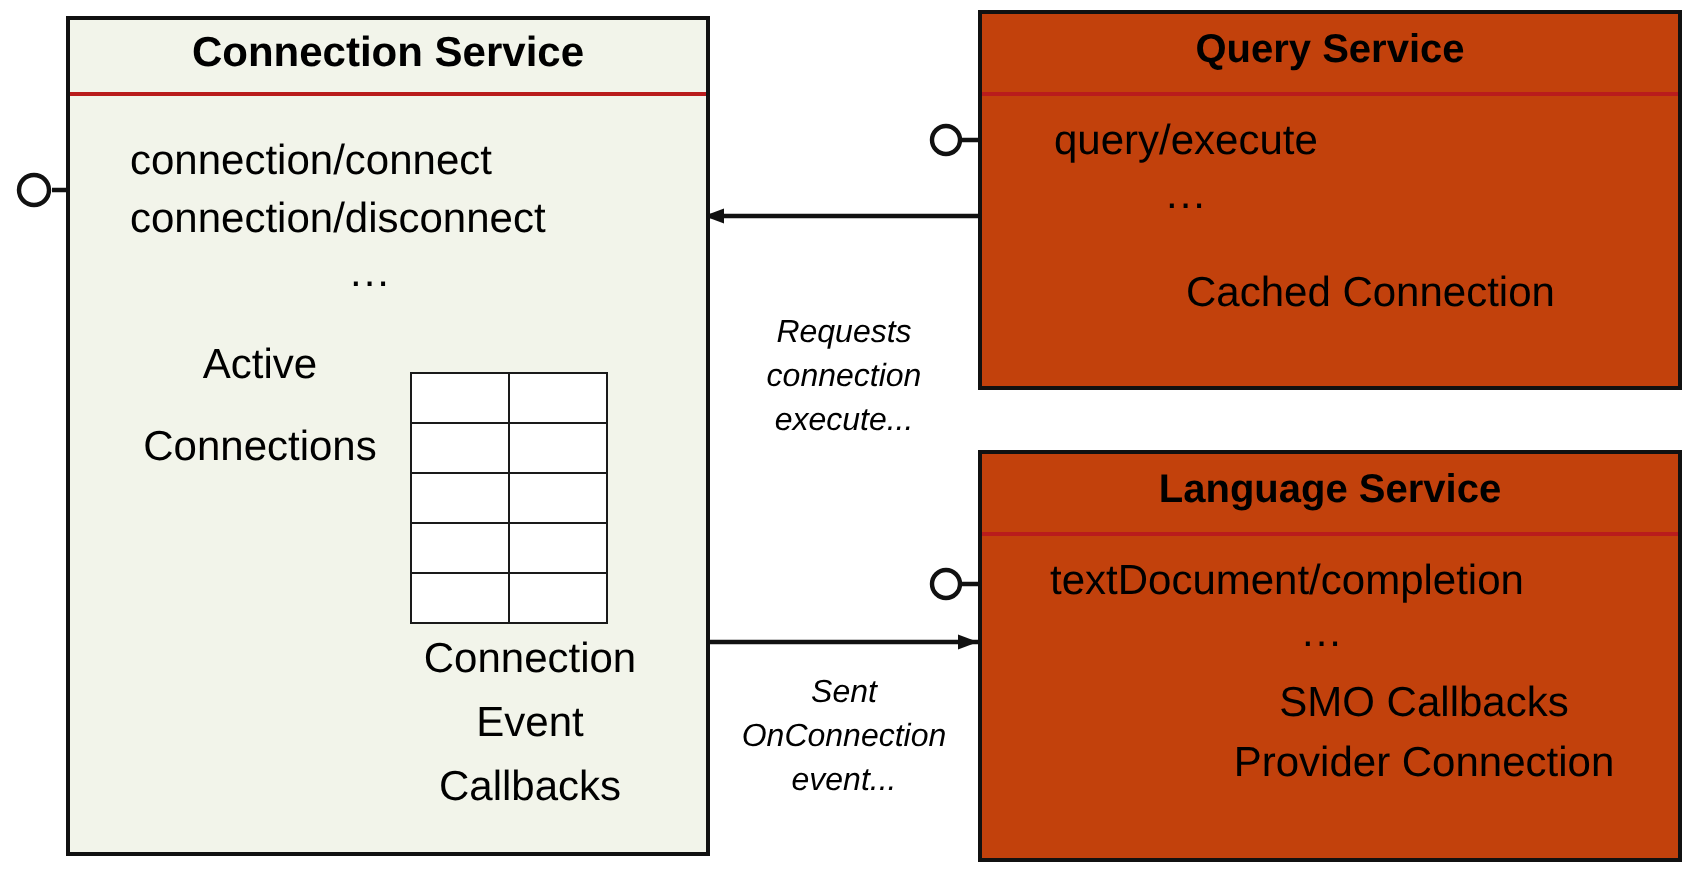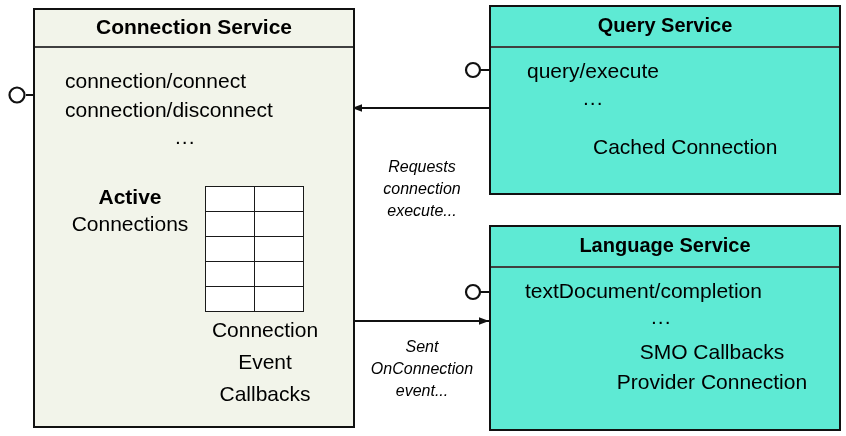--- a/index.html
+++ b/index.html
@@ -21,29 +21,29 @@
   
   .component {
     position: absolute;
     box-sizing: border-box;
     border: 2px solid #111111;
   }
   .component.green {
     background: #f2f4ea;
   }
   .component.blue {
-    background: #5eead4;
+    background: #c2410c;
   }
   .comp-title {
     box-sizing: border-box;
     width: 100%;
     text-align: center;
     font-weight: bold;
     color: #000000;
-    border-bottom: 2px solid #404040;
+    border-bottom: 2px solid #b91c1c;
   }
   .comp-body {
     position: relative;
     width: 100%;
     height: calc(100% - 38px);
   }
 
   
   #connection-service { left: 33px; top: 8px; width: 322px; height: 420px; }
   #connection-service .comp-title { height: 38px; line-height: 34px; font-size: 21px; }
@@ -181,21 +181,21 @@
     </g>
   </svg>
 
   <div class="component green" id="connection-service">
     <div class="comp-title">Connection Service</div>
     <div class="comp-body">
       <div class="op-text" style="left:30px; top:20px;">connection/connect</div>
       <div class="op-text" style="left:30px; top:49px;">connection/disconnect</div>
       <div class="op-ellipsis" style="left:140px; top:78px;">...</div>
 
-      <div class="label-text" style="left:10px; top:135px; width:170px;font-weight:bold;">Active</div>
+      <div class="label-text" style="left:10px; top:121px; width:170px;">Active</div>
       <div class="label-text" style="left:10px; top:162px; width:170px;">Connections</div>
 
       <table class="grid-table" style="left:170px; top:138px;">
         <tbody>
           <tr>
             <td></td>
             <td></td>
           </tr>
           <tr>
             <td></td>

